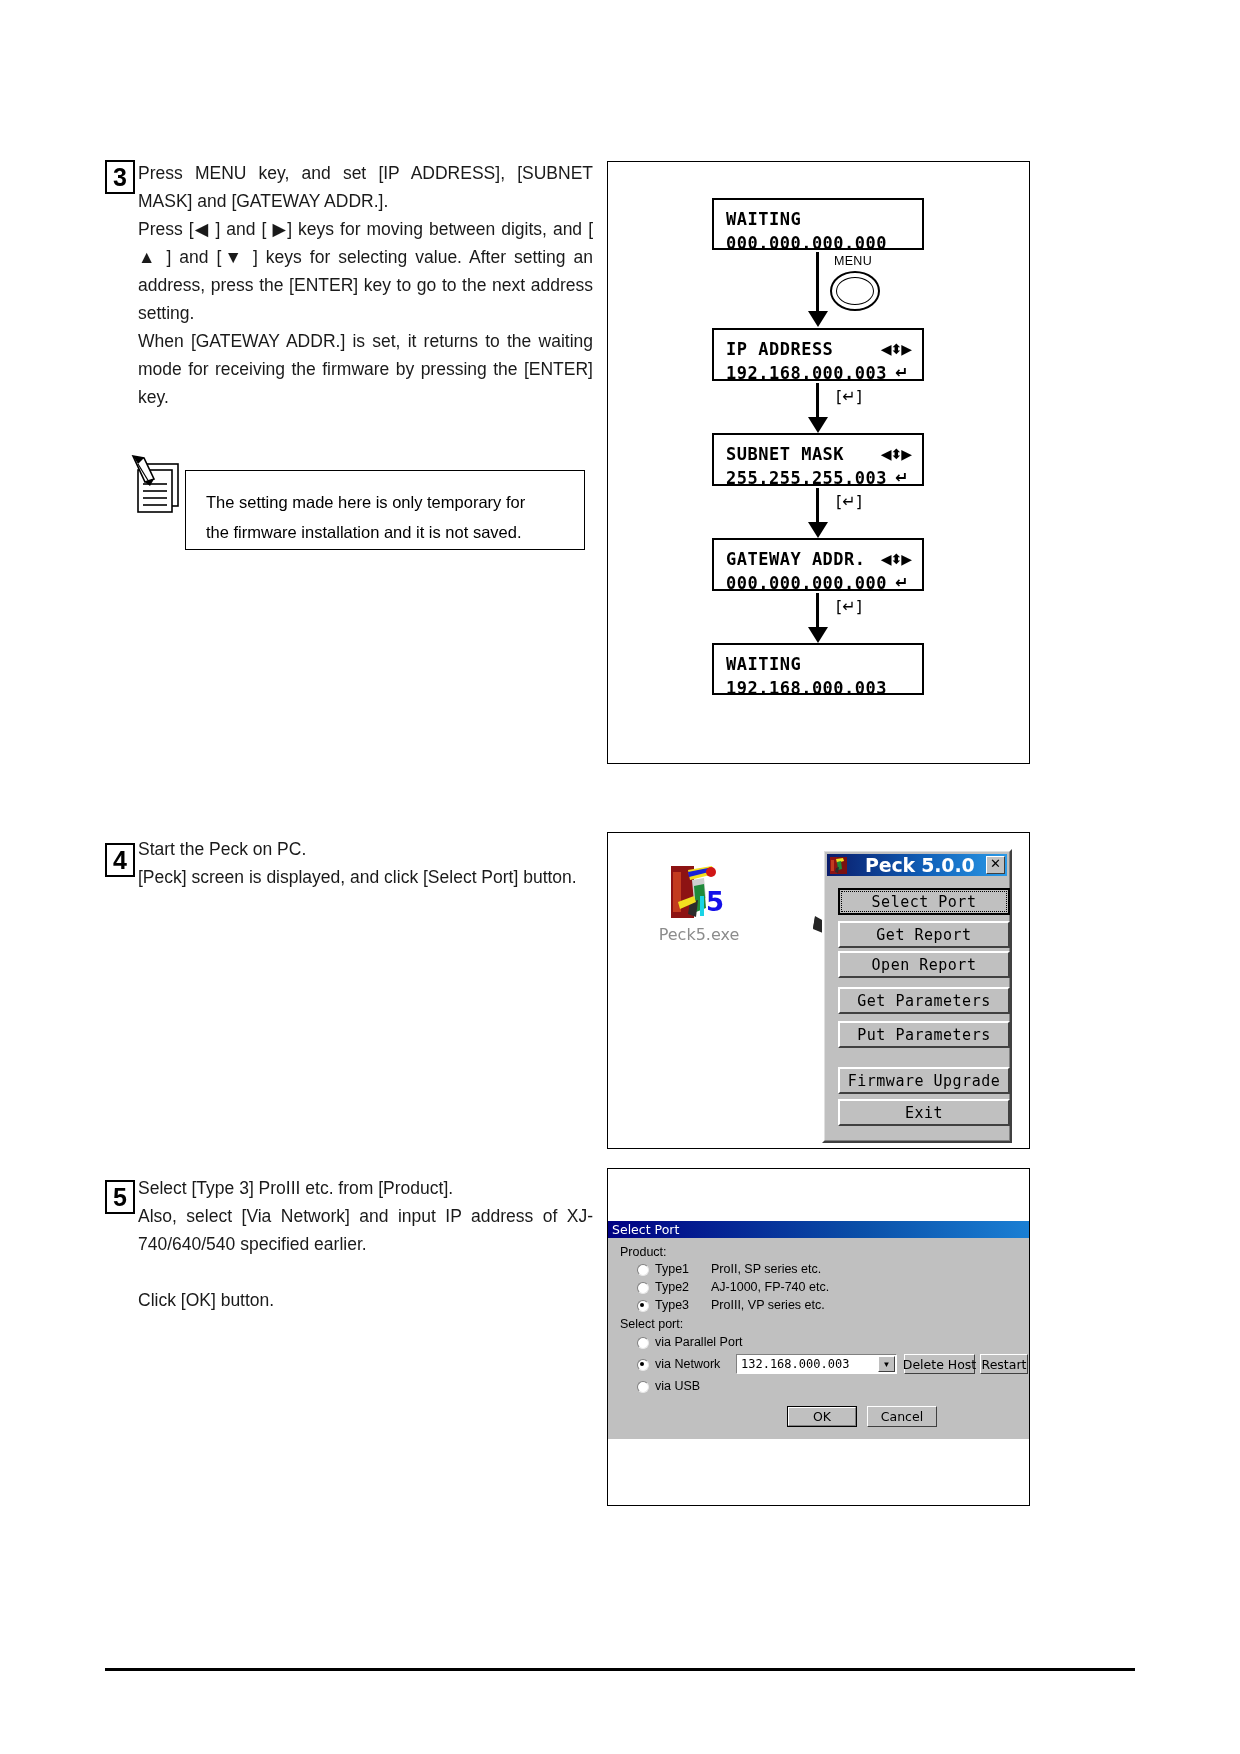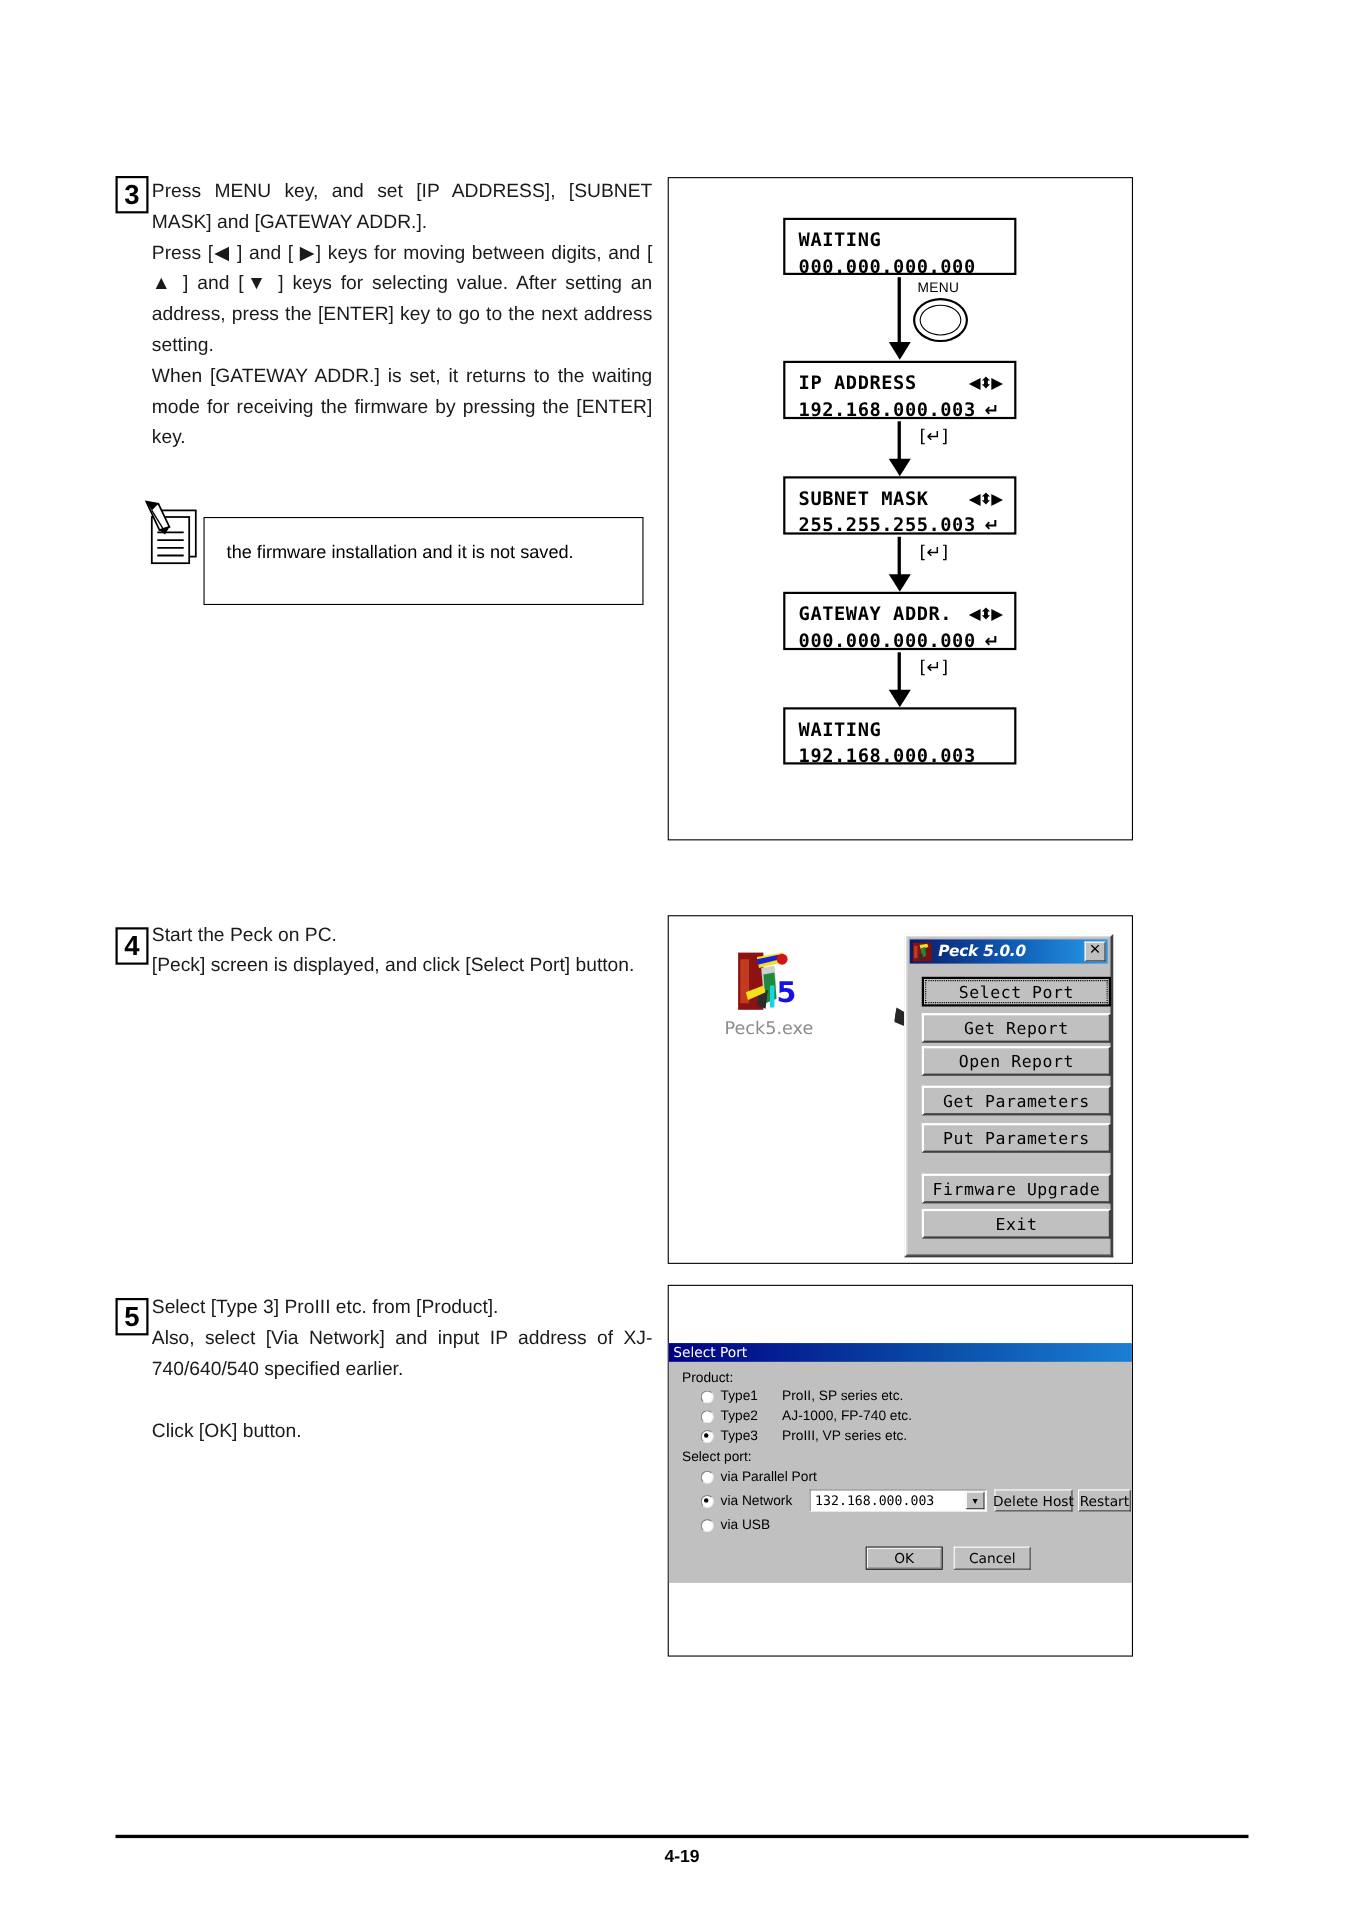--- a/index.html
+++ b/index.html
@@ -154,27 +154,26 @@
     left: 3px; top: 3px; right: 3px;
     height: 22px;
     background: linear-gradient(to right, #0a1c6b 0%, #1060b8 55%, #2a9ae8 100%);
     display: flex;
     align-items: center;
     padding: 0 2px 0 3px;
     box-sizing: border-box;
   }
   .titlebar-text {
     color: #ffffff;
-    font-size: 14px;
+    font-size: 19px;
     font-weight: bold;
     font-family: "DejaVu Sans", sans-serif;
-    margin-left: 6px;
+    margin-left: 18px;
     letter-spacing: -0.2px;
     flex: 1;
-    font-style: italic;
   }
   .close-btn {
     width: 19px; height: 18px;
     background: #c0c0c0;
     border-top: 1.5px solid #ffffff;
     border-left: 1.5px solid #ffffff;
     border-right: 1.5px solid #404040;
     border-bottom: 1.5px solid #404040;
     box-sizing: border-box;
     font-size: 13px;
@@ -376,20 +375,21 @@
       <line x1="13" y1="46" x2="37" y2="46" stroke="#000" stroke-width="1.6"></line>
       <line x1="13" y1="53" x2="37" y2="53" stroke="#000" stroke-width="1.6"></line>
       <path d="M3 4 L14 6 L24 27 L15 30 Z" fill="#fff" stroke="#000" stroke-width="1.6"></path>
       <path d="M3 4 L8 12 L14 6 Z" fill="#000"></path>
       <path d="M15 30 L24 27 L20 34 Z" fill="#000"></path>
       <line x1="8" y1="12" x2="19" y2="30" stroke="#000" stroke-width="1.2"></line>
     </svg>
   </div>
 
   <div class="note-box" style="left:185px; top:470px; width:400px; height:80px;">
+    <div>The setting made here is only temporary for</div>
     <div>the firmware installation and it is not saved.</div>
   </div>
 
   <div class="panel" style="left:607px; top:161px; width:423px; height:603px;">
 
     <div class="lcd" style="left:104px; top:36px; width:212px; height:52px;">
       <div class="l1"><span>WAITING</span></div>
       <div class="l2"><span>000.000.000.000</span></div>
     </div>
 
@@ -564,15 +564,14 @@
 
       <div class="sp-btn default" style="left:179px; top:185px; width:70px; height:21px;">
         <div class="inner2">OK</div>
       </div>
 
       <div class="sp-btn" style="left:259px; top:185px; width:70px; height:21px;">Cancel</div>
     </div>
   </div>
 
   <div class="footer-rule" style="top:1668px;"></div>
-  <div class="footer-num" style="top:1680px;">4-19</div>
 
 </div>
 
 </body></html>

